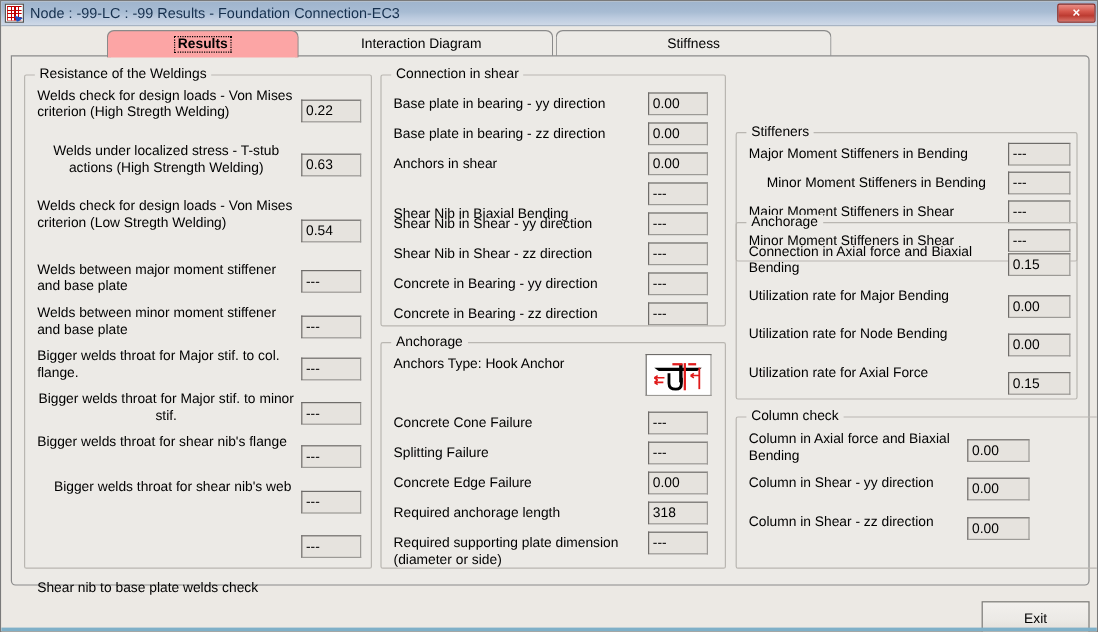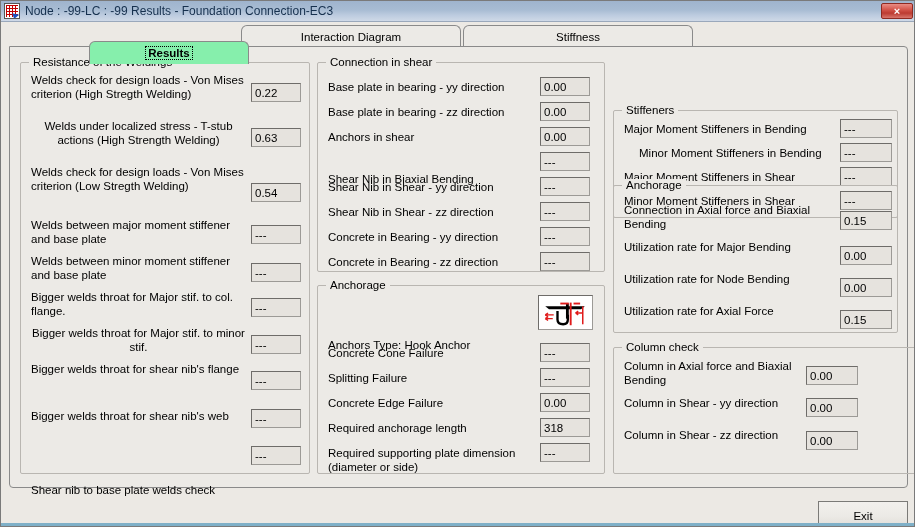--- a/index.html
+++ b/index.html
@@ -114,24 +114,23 @@
     border-radius: 6px 6px 0 0;
     box-sizing: border-box;
     display: flex;
     align-items: center;
     justify-content: center;
     font-size: 11.5px;
     color: #000;
     cursor: pointer;
   }
   .tab.active {
-    background: #86efac;
+    background: #fca5a5;
     z-index: 3;
     height: 23px;
-    margin-top: 16px;
   }
   .tab .tab-label { pointer-events: none; }
   .tab.active .tab-label {
     font-weight: bold;
     border: 1px dotted #000;
     padding: 0 2px;
   }
 
   
   #tabbody {
@@ -278,21 +277,21 @@
 flange.</div>
         <div class="field" style="left:230px; top:235px; width:50px;">---</div>
 
         <div class="row-label" style="left:10px; top:264px; width:215px;text-align:center;">Bigger welds throat for Major stif. to minor
 stif.</div>
         <div class="field" style="left:230px; top:272px; width:50px;">---</div>
 
         <div class="row-label" style="left:10px; top:300px; width:215px;">Bigger welds throat for shear nib's flange</div>
         <div class="field" style="left:230px; top:308px; width:50px;">---</div>
 
-        <div class="row-label" style="left:10px; top:337px; width:215px;margin-top:10px;">Bigger welds throat for shear nib's web</div>
+        <div class="row-label" style="left:24px; top:337px; width:215px;">Bigger welds throat for shear nib's web</div>
         <div class="field" style="left:230px; top:346px; width:50px;">---</div>
 
         <div class="row-label" style="left:10px; top:375px; width:215px;margin-top:46px;">Shear nib to base plate welds check</div>
         <div class="field" style="left:230px; top:383px; width:50px;">---</div>
       </div>
 
       <div class="group" style="left:307px; top:15px; width:288px; height:210px;">
         <div class="group-title">Connection in shear</div>
 
         <div class="row-label" style="left:10px; top:18px; width:210px;">Base plate in bearing - yy direction</div>
@@ -316,21 +315,21 @@
         <div class="row-label" style="left:10px; top:168px; width:210px;">Concrete in Bearing - yy direction</div>
         <div class="field" style="left:222px; top:164px; width:50px;">---</div>
 
         <div class="row-label" style="left:10px; top:193px; width:210px;">Concrete in Bearing - zz direction</div>
         <div class="field" style="left:222px; top:189px; width:50px;">---</div>
       </div>
 
       <div class="group" style="left:307px; top:238px; width:288px; height:189px;">
         <div class="group-title">Anchorage</div>
 
-        <div class="row-label" style="left:10px; top:12px; width:220px;margin-top:41px;">Anchors Type: Hook Anchor</div>
+        <div class="row-label" style="left:10px; top:12px; width:220px;">Anchors Type: Hook Anchor</div>
         <div id="anchor-pic" style="left:220px; top:9px;">
           <svg viewBox="0 0 55 35" width="53" height="33" xmlns="http://www.w3.org/2000/svg">
             <rect x="0" y="0" width="55" height="35" fill="#ffffff"></rect>
 
             <path d="M6 11 L48 11 L44 14 L10 14 Z" fill="#000000"></path>
 
             <rect x="32" y="7" width="2" height="24" fill="#e01b1b"></rect>
 
             <rect x="28" y="8" width="3" height="16" fill="#000000"></rect>
 

